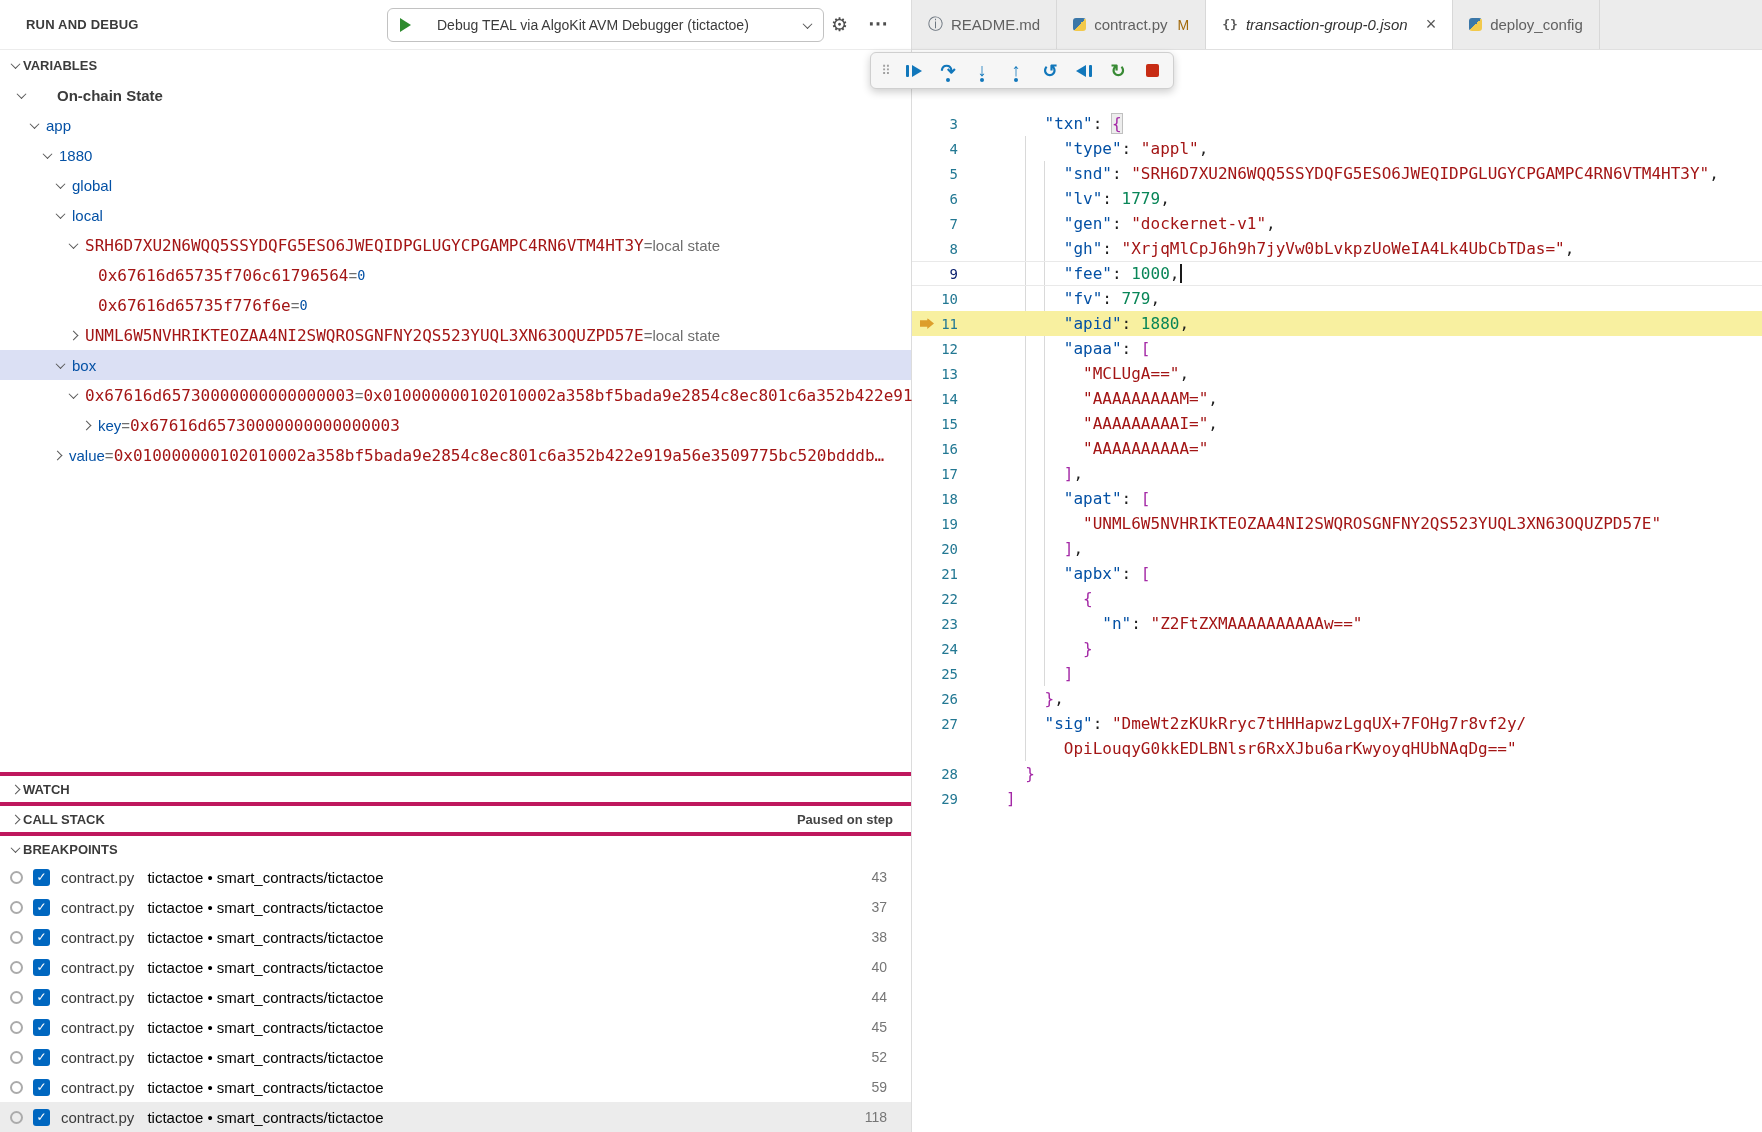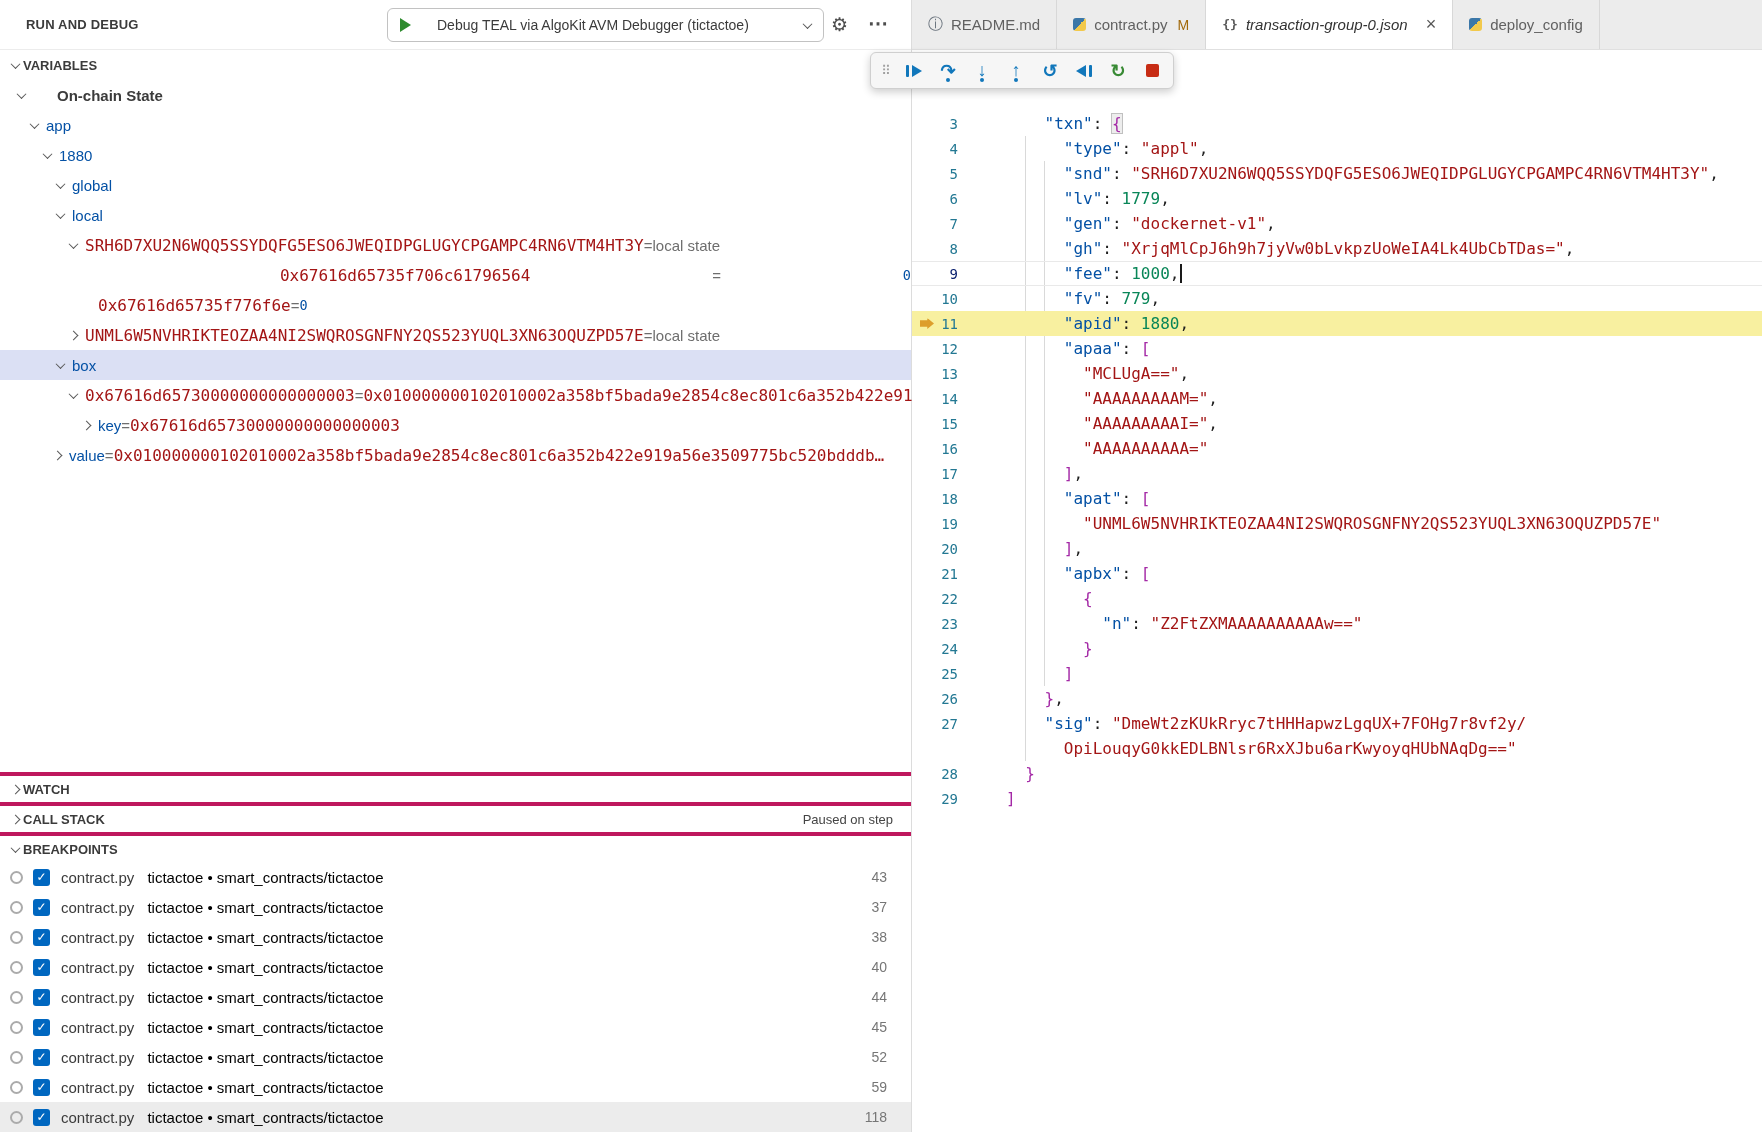--- a/index.html
+++ b/index.html
@@ -23,21 +23,21 @@
 .dotsbtn{position:absolute;left:868px;top:0;line-height:46px;font-size:20px;color:#4d4d4d;font-weight:700}
 
 .chev{width:7px;height:7px;border-right:1.7px solid #585858;border-bottom:1.7px solid #585858;
   display:inline-block;flex:none}
 .chev.open{transform:rotate(45deg) translate(-1px,-1px)}
 .chev.closed{transform:rotate(-45deg)}
 
 .shead{height:30px;flex:none;display:flex;align-items:center;padding-left:12px;gap:4px;
   font-size:13px;font-weight:700;color:#3b3b3b}
 .shead.bordered{border-top:4px solid #be185d}
-.paused{margin-left:auto;margin-right:18px;font-size:13px;font-weight:400;color:#444}
+.paused{margin-left:auto;margin-right:18px;font-size:13px;font-weight:700;color:#444}
 
 .tree{flex:none}
 .trow{display:flex;align-items:center;height:30px;width:100%;font-size:15px;white-space:nowrap}
 .trow.sel{background:#dbe0f4}
 .trow .chev{margin-right:8px}
 .sg-strong{color:#3b3b3b;font-weight:700}
 .sg-name{color:#0451a5}
 .sg-eq{color:#6e6e6e}
 .sg-muted{color:#6e6e6e}
 .sg-addr{color:#a31515;font-family:"DejaVu Sans Mono","Liberation Mono",monospace;font-size:16px}
@@ -147,21 +147,21 @@
         <div class="trow" style="padding-left: 57px;">
           <span class="chev open"></span>
           <span class="sg-name">local</span>
         </div>
         <div class="trow" style="padding-left: 70px;">
           <span class="chev open"></span>
           <span class="sg-addr">SRH6D7XU2N6WQQ5SSYDQFG5ESO6JWEQIDPGLUGYCPGAMPC4RN6VTM4HT3Y</span>
           <span class="sg-eq"> = </span>
           <span class="sg-muted">local state</span>
         </div>
-        <div class="trow" style="padding-left: 83px; justify-content: space-between;">
+        <div class="trow" style="padding-left: 83px;">
           <span class="chev open" style="visibility: hidden;"></span>
           <span class="sg-addr">0x67616d65735f706c61796564</span>
           <span class="sg-eq"> = </span>
           <span class="sg-num">0</span>
         </div>
         <div class="trow" style="padding-left: 83px;">
           <span class="chev open" style="visibility: hidden;"></span>
           <span class="sg-addr">0x67616d65735f776f6e</span>
           <span class="sg-eq"> = </span>
           <span class="sg-num">0</span>

